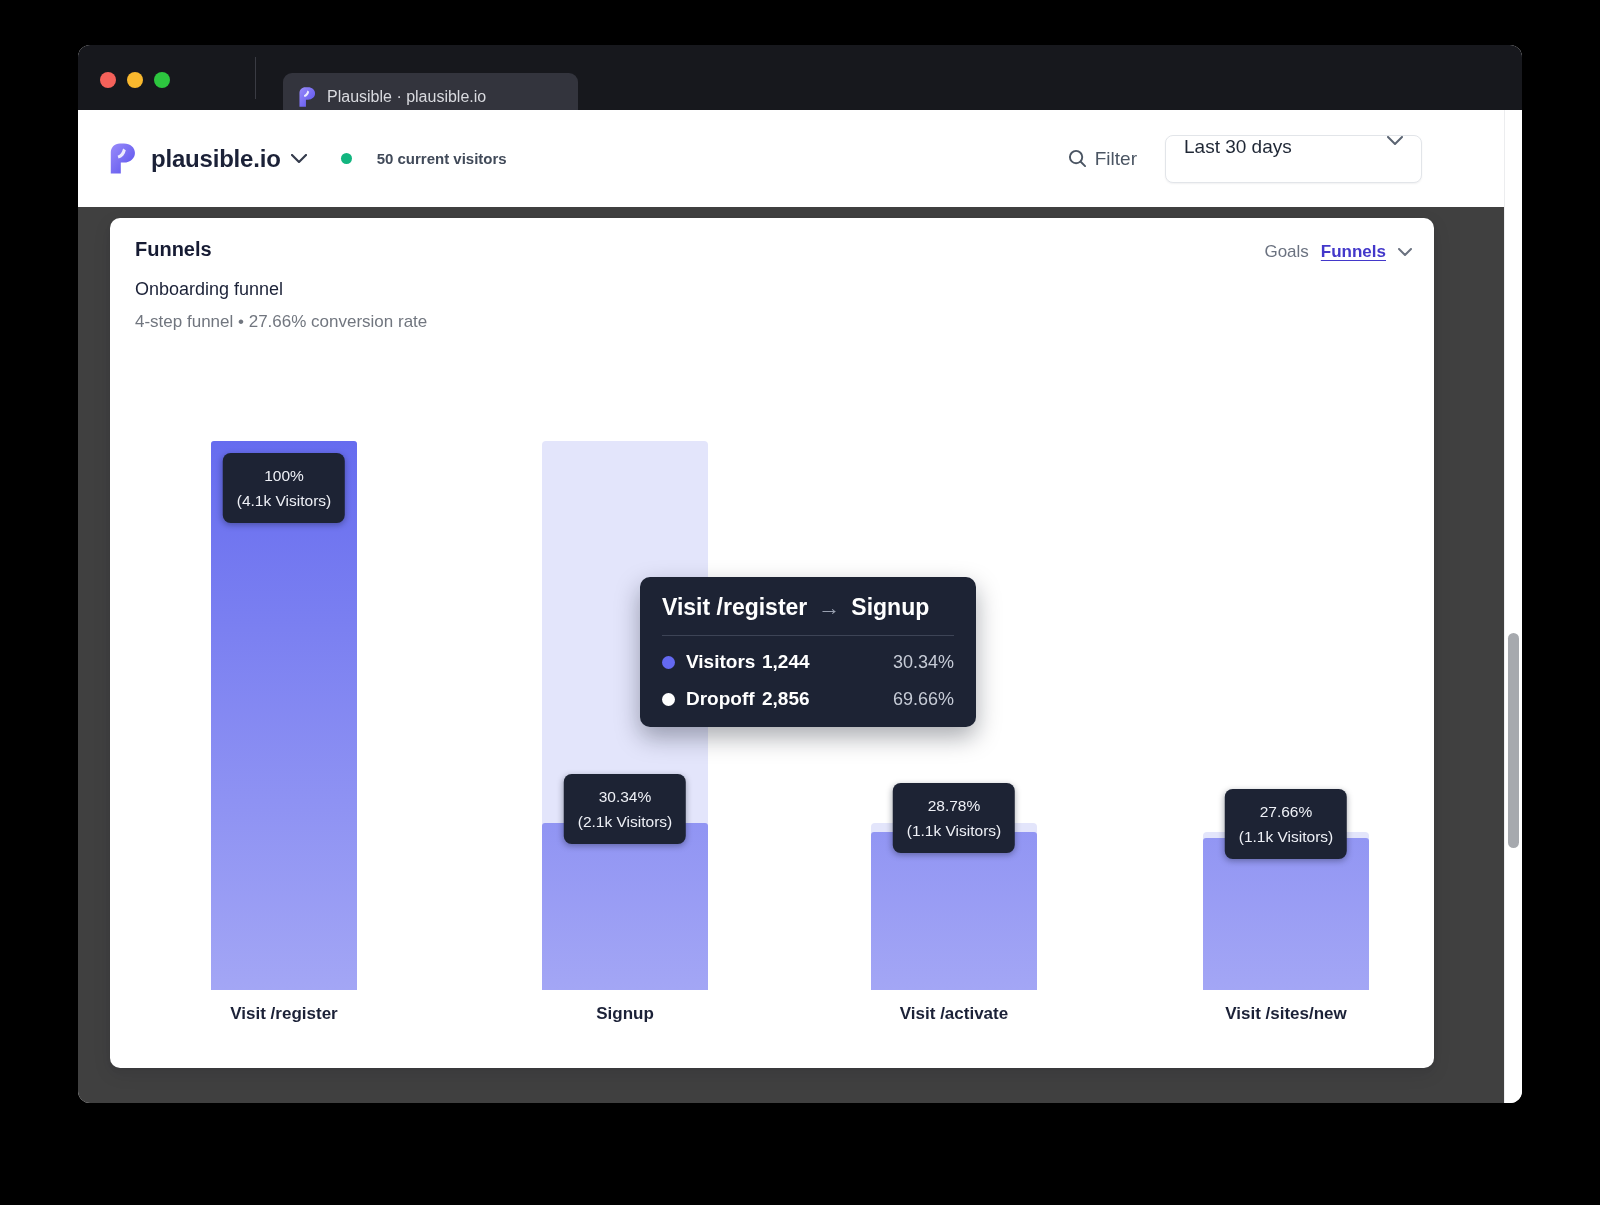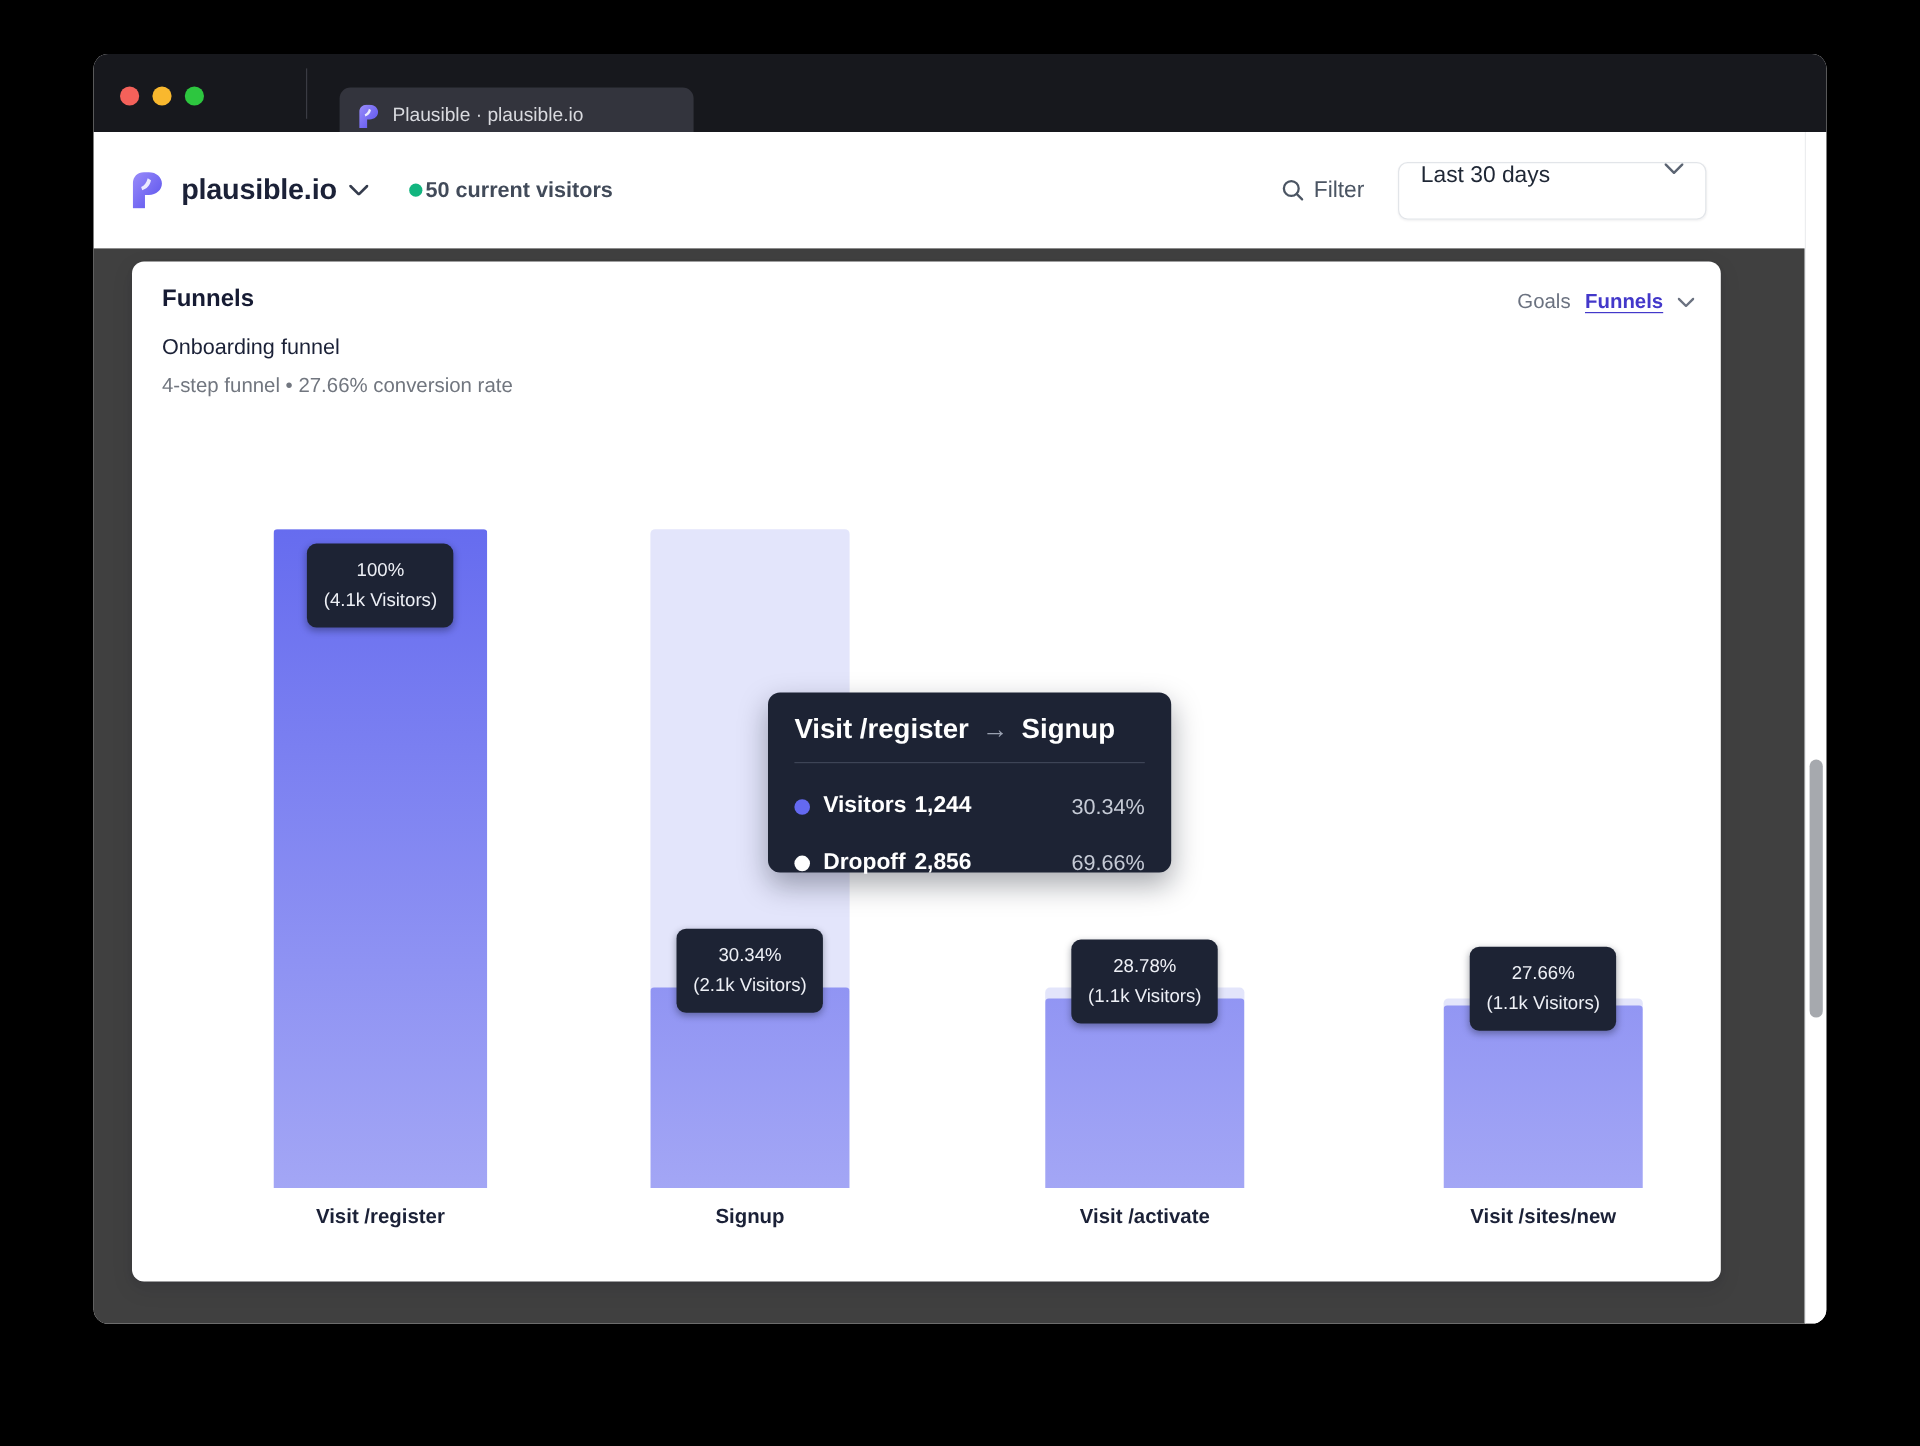--- a/index.html
+++ b/index.html
@@ -17,21 +17,21 @@
   .tab-sep{position:absolute;left:177px;top:12px;height:42px;width:1px;background:#3a3b43;}
   .tab{position:absolute;left:205px;top:28px;width:295px;height:48px;background:#33343d;border-radius:9px;display:flex;align-items:center;padding:0 16px;gap:10px;}
   .tab-title{color:#d9dadf;font-size:16px;font-weight:500;white-space:nowrap;}
 
   
   .toolbar{position:absolute;left:0;top:65px;right:18px;height:97px;background:#fff;}
   .tb-left{position:absolute;left:32px;top:0;height:97px;display:flex;align-items:center;}
   .site-name{font-size:24px;font-weight:700;color:#1b2137;margin-left:13px;letter-spacing:-.2px;}
   .site-chevron{margin-left:10px;color:#353c4d;display:flex;}
   .live-dot{width:11px;height:11px;border-radius:50%;background:var(--live-dot);margin-left:34px;}
-  .visitors{font-size:18px;font-weight:700;color:#414a59;margin-left:3px;}
+  .visitors{font-size:15px;font-weight:700;color:#414a59;margin-left:25px;}
   .tb-right{position:absolute;right:82px;top:0;height:97px;display:flex;align-items:center;gap:28px;}
   .filter{display:flex;align-items:center;gap:8px;color:#4b5563;font-size:19px;cursor:pointer;}
   .datebox{width:257px;height:48px;background:#fff;border:1px solid #e2e5e9;border-radius:8px;box-shadow:0 1px 2px rgba(16,24,40,.06);display:flex;justify-content:space-between;padding:0 18px;cursor:pointer;}
   .datebox .txt{font-size:19px;font-weight:500;color:#1f2735;}
   .datebox .chev{color:#5b6472;display:flex;}
 
   
   .page{position:absolute;left:0;top:162px;right:18px;bottom:0;background:#404040;}
   .card{position:absolute;left:32px;top:11px;width:1324px;height:850px;background:#fff;border-radius:10px;box-shadow:0 6px 18px rgba(17,24,39,.10),0 2px 5px rgba(17,24,39,.06);}
   .card-title{position:absolute;left:25px;top:20px;font-size:20px;font-weight:700;color:#161b33;}
@@ -49,21 +49,21 @@
   .solid{position:absolute;bottom:0;left:0;right:0;overflow:hidden;border-radius:3px 3px 0 0;}
   .grad{position:absolute;bottom:0;left:0;right:0;height:549px;background:linear-gradient(180deg,var(--accent-gradient-top),var(--accent-gradient-bottom));}
   .badge{position:absolute;left:50%;transform:translateX(-50%);background:var(--dark-badge);color:#eef0f6;border-radius:8px;padding:10px 14px;font-size:15.5px;line-height:25px;font-weight:500;text-align:center;white-space:nowrap;box-shadow:0 2px 6px rgba(10,14,30,.35);z-index:3;}
   .xlabel{position:absolute;top:563px;left:0;right:0;text-align:center;font-size:17px;font-weight:700;color:#1b2137;}
 
   
   .tooltip{position:absolute;left:530px;top:359px;width:336px;height:150px;background:var(--dark-badge);border-radius:10px;padding:17px 22px 0 22px;z-index:5;box-shadow:0 10px 24px rgba(10,14,30,.35);}
   .tt-title{display:flex;align-items:center;gap:11px;font-size:23px;font-weight:700;color:#fff;white-space:nowrap;}
   .tt-arrow{color:#99a0b0;font-weight:400;font-size:22px;}
   .tt-div{height:1px;background:#3d4456;margin-top:14px;}
-  .tt-row{display:flex;align-items:center;margin-top:25px;}
+  .tt-row{display:flex;align-items:center;margin-top:15px;}
   .tt-dot{width:13px;height:13px;border-radius:50%;flex:0 0 13px;margin-right:11px;}
   .dot-visitors{background:var(--visitors-dot);}
   .dot-dropoff{background:var(--dropoff-dot);}
   .tt-label{font-size:19px;font-weight:700;color:#fff;margin-right:auto;}
   .tt-val{width:92px;font-size:19px;font-weight:700;color:#fff;}
   .tt-pct{width:100px;text-align:right;font-size:18px;color:#c6cbd6;}
 
   
   .scroll-strip{position:absolute;top:65px;right:0;bottom:0;width:18px;background:#fff;border-left:1px solid #ecedef;}
   .scroll-thumb{position:absolute;left:3px;top:523px;width:11px;height:215px;border-radius:6px;background:#a6a9ae;cursor:pointer;}
@@ -152,21 +152,21 @@
           <svg width="14" height="8" viewBox="0 0 14 8">
               <polyline points="1,1 7,7 13,1" fill="none" stroke="currentColor" stroke-width="2" stroke-linecap="round" stroke-linejoin="round"></polyline>
             </svg>
         </span>
       </div>
 
       <div class="funnel-name">Onboarding funnel</div>
       <div class="funnel-meta">4-step funnel • 27.66% conversion rate</div>
 
       <div class="chart">
-          <div class="fcol" style="left: 101px; width: 178px; margin-left: 17px;">
+          <div class="fcol" style="left: 101px; width: 146px;">
             <div class="ghost" style="height:549px"></div>
             <div class="solid" style="height:549px">
               <div class="grad"></div>
             </div>
             <div class="badge" style="top:12px">
               <div>100%</div>
               <div>(4.1k Visitors)</div>
             </div>
             <div class="xlabel">Visit /register</div>
           </div>

